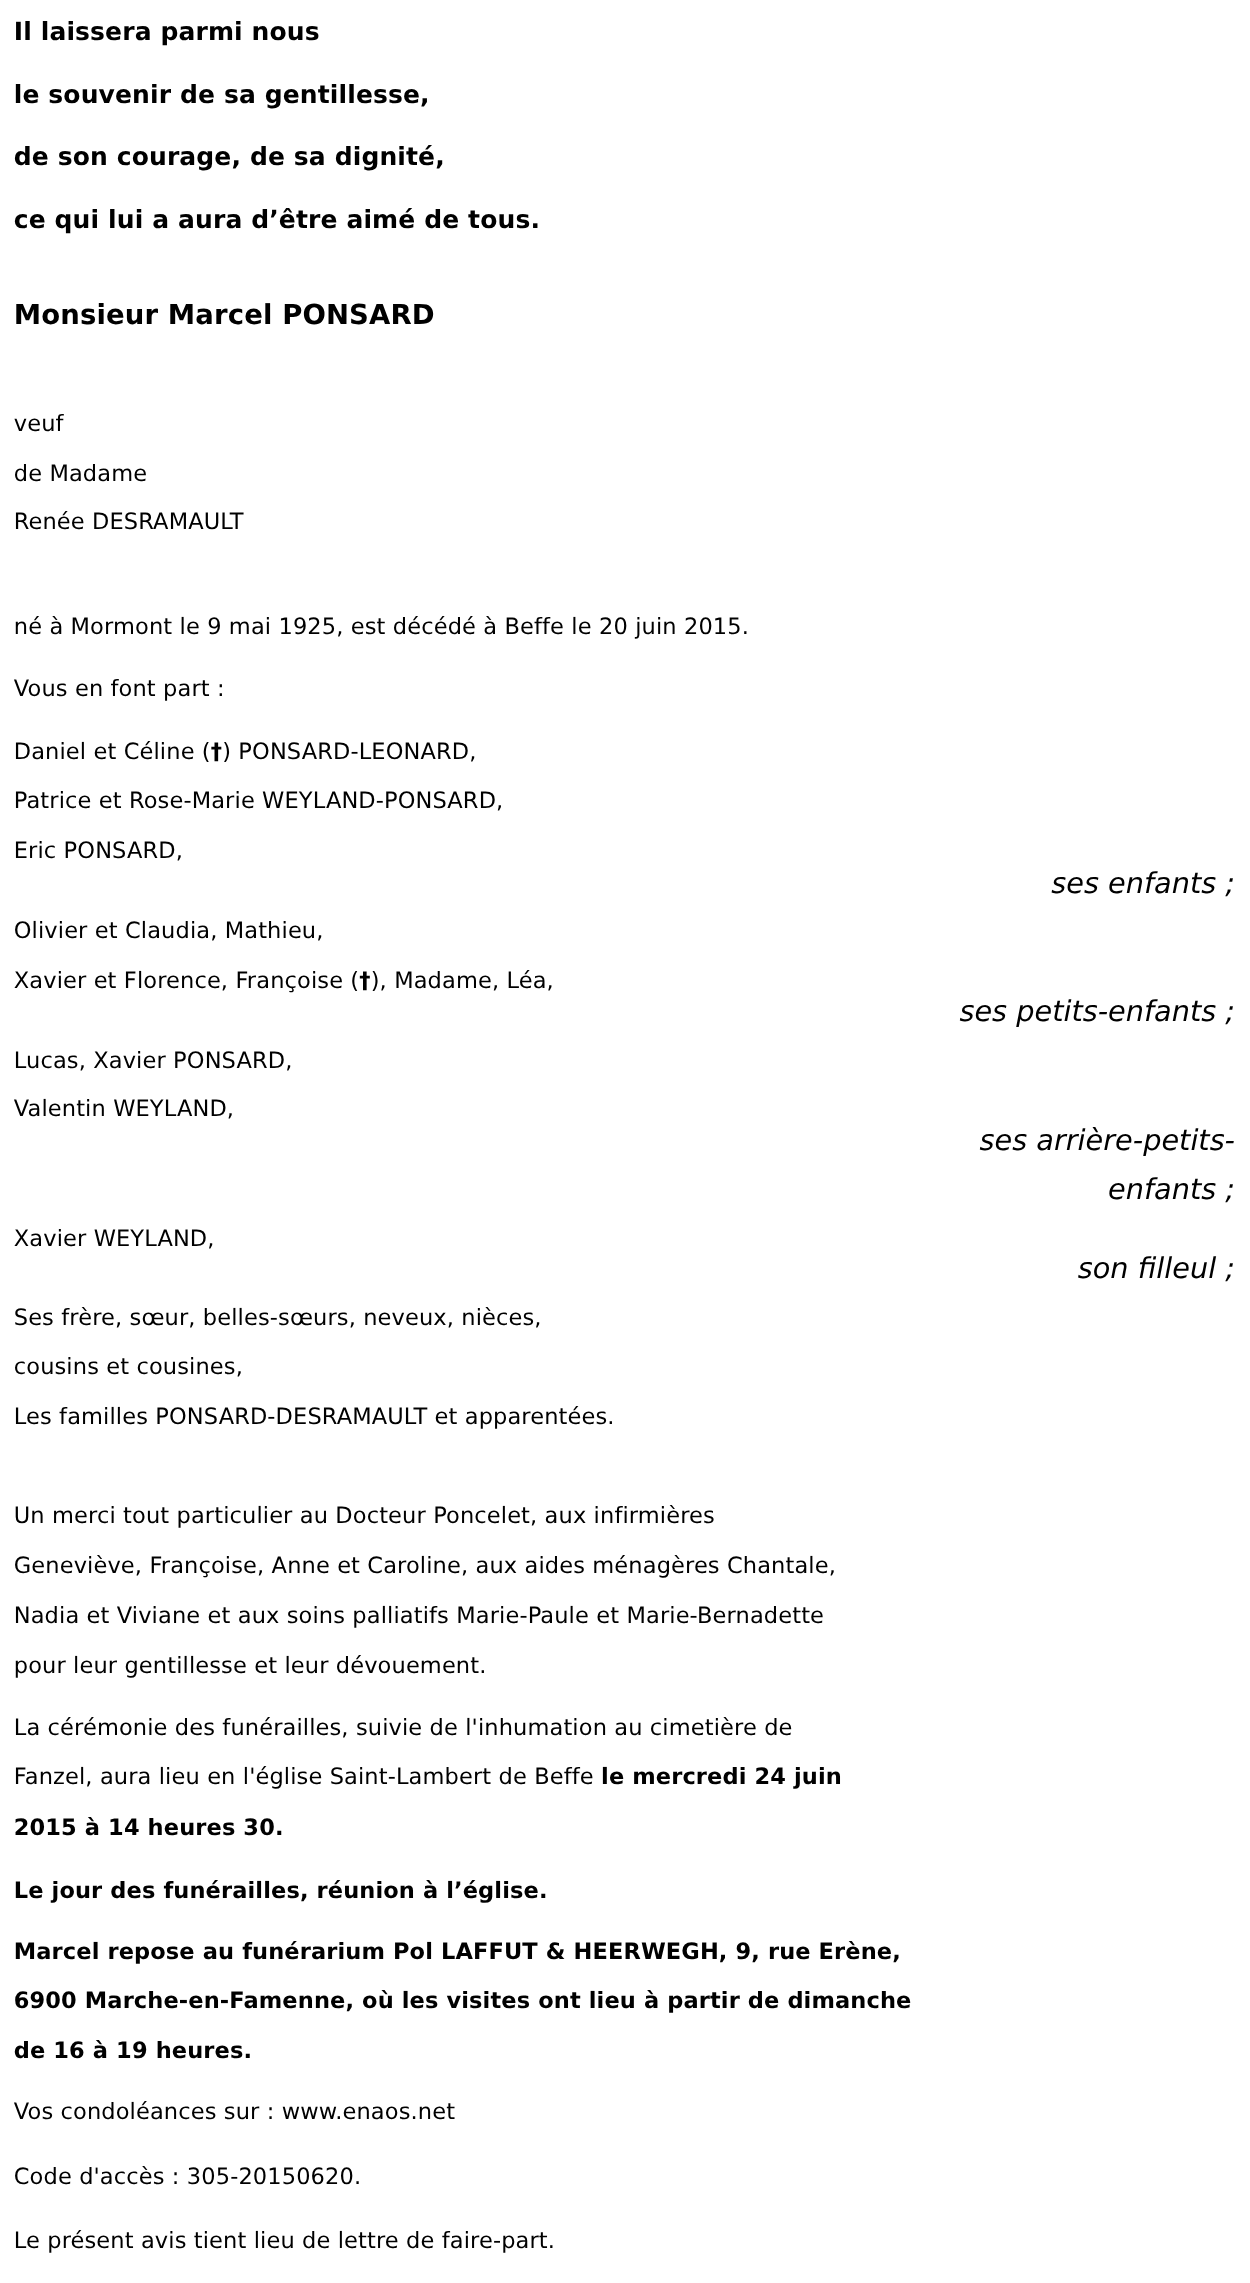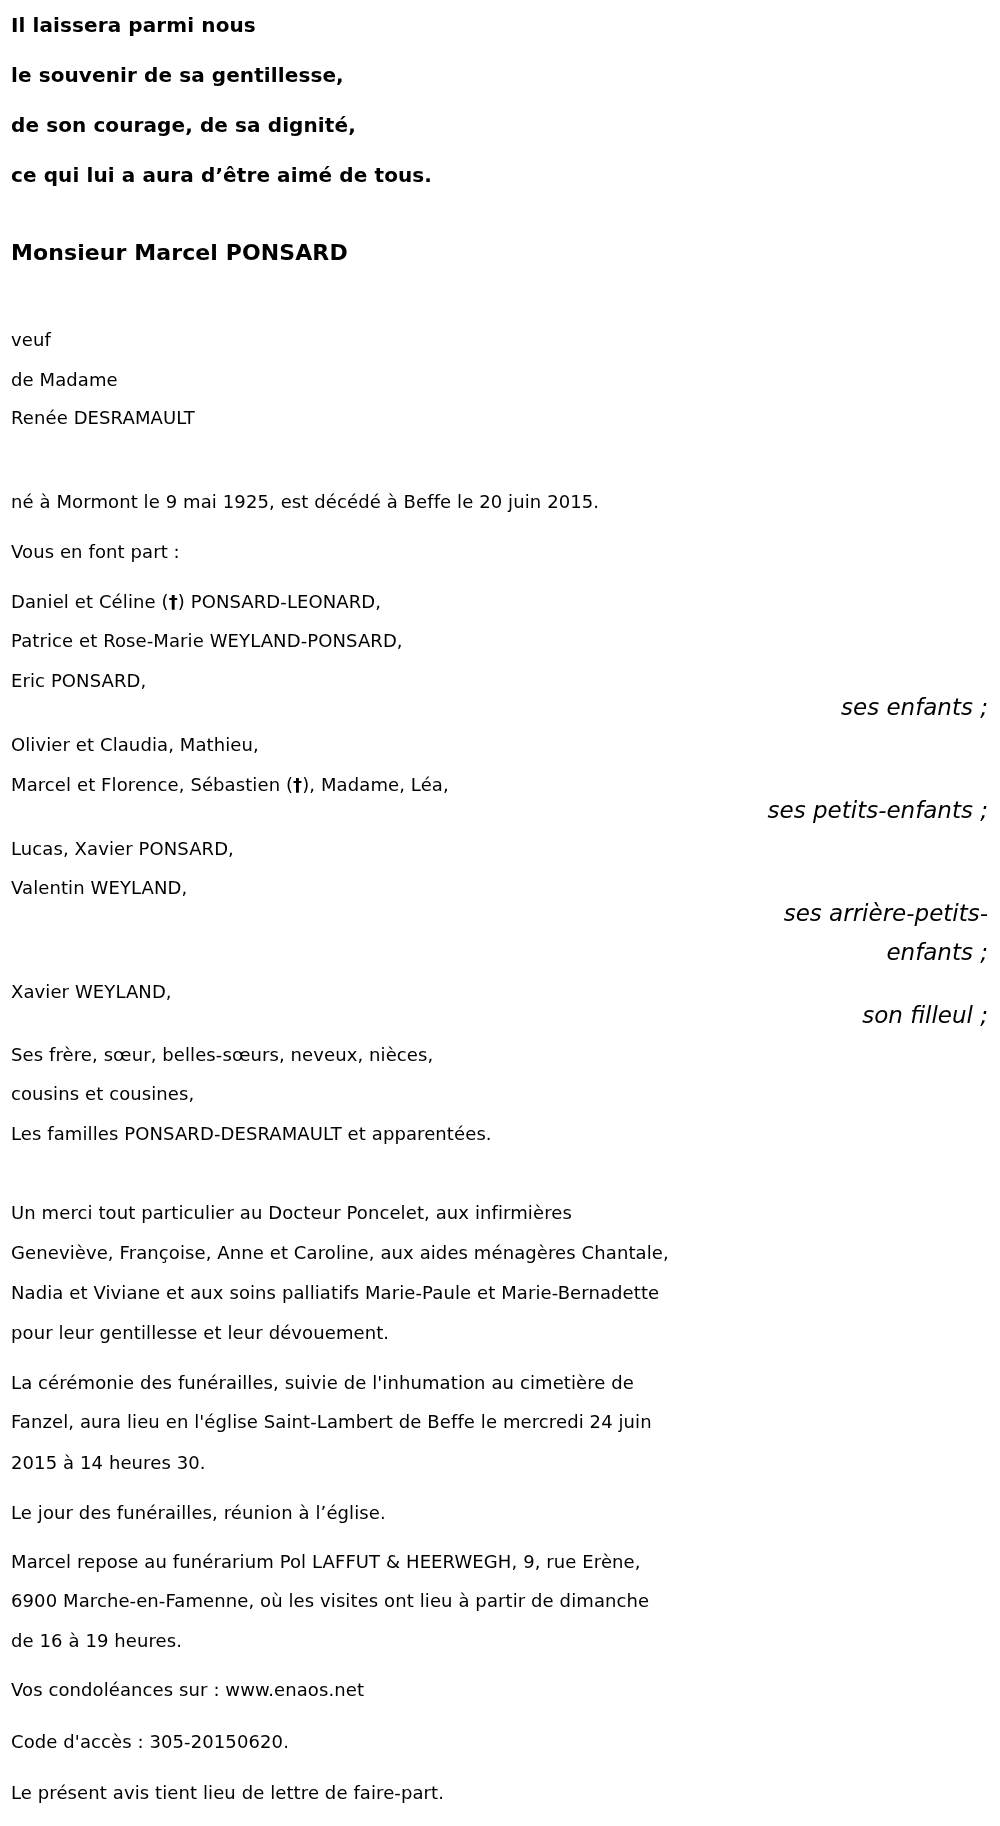--- a/index.html
+++ b/index.html
@@ -8,21 +8,21 @@
       color: #000000;
       font-family: "DejaVu Sans", sans-serif;
     }
     .ln {
       position: absolute; left: 11px; white-space: nowrap;
       font-size: 18px; line-height: 28px; height: 28px;
       letter-spacing: 0.1px;
     }
     .poem { font-weight: bold; font-size: 20px; }
     .title { font-weight: bold; font-size: 22px; line-height: 38px; height: 38px; left: 11px; }
-    .b { font-weight: normal; }
+    .b { font-weight: bold; }
     .cap {
       position: absolute; right: 12px; white-space: nowrap;
       font-style: italic; font-size: 23px; line-height: 28px; height: 28px;
       text-align: right;
     }
     .cross { font-weight: bold; }
   </style>
 </head>
 <body>
 
@@ -42,21 +42,21 @@
 
 <div class="ln" style="top:588px">
   <span>Daniel et Céline (</span><span class="cross">†</span><span>) PONSARD-LEONARD,</span>
 </div>
 <div class="ln" style="top:627px">Patrice et Rose-Marie WEYLAND-PONSARD,</div>
 <div class="ln" style="top:667px">Eric PONSARD,</div>
 <div class="cap" style="top:693px">ses enfants ;</div>
 
 <div class="ln" style="top:731px">Olivier et Claudia, Mathieu,</div>
 <div class="ln" style="top:771px">
-  <span>Marcel et Florence, Sébastien (</span><span class="cross">†</span><span>), Madame, Léa,</span>
+  <span>Xavier et Florence, Françoise (</span><span class="cross">†</span><span>), Madame, Léa,</span>
 </div>
 <div class="cap" style="top:796px">ses petits-enfants ;</div>
 
 <div class="ln" style="top:835px">Lucas, Xavier PONSARD,</div>
 <div class="ln" style="top:874px">Valentin WEYLAND,</div>
 <div class="cap" style="top:899px">ses arrière-petits-</div>
 <div class="cap" style="top:938px">enfants ;</div>
 
 <div class="ln" style="top:978px">Xavier WEYLAND,</div>
 <div class="cap" style="top:1001px">son filleul ;</div>

